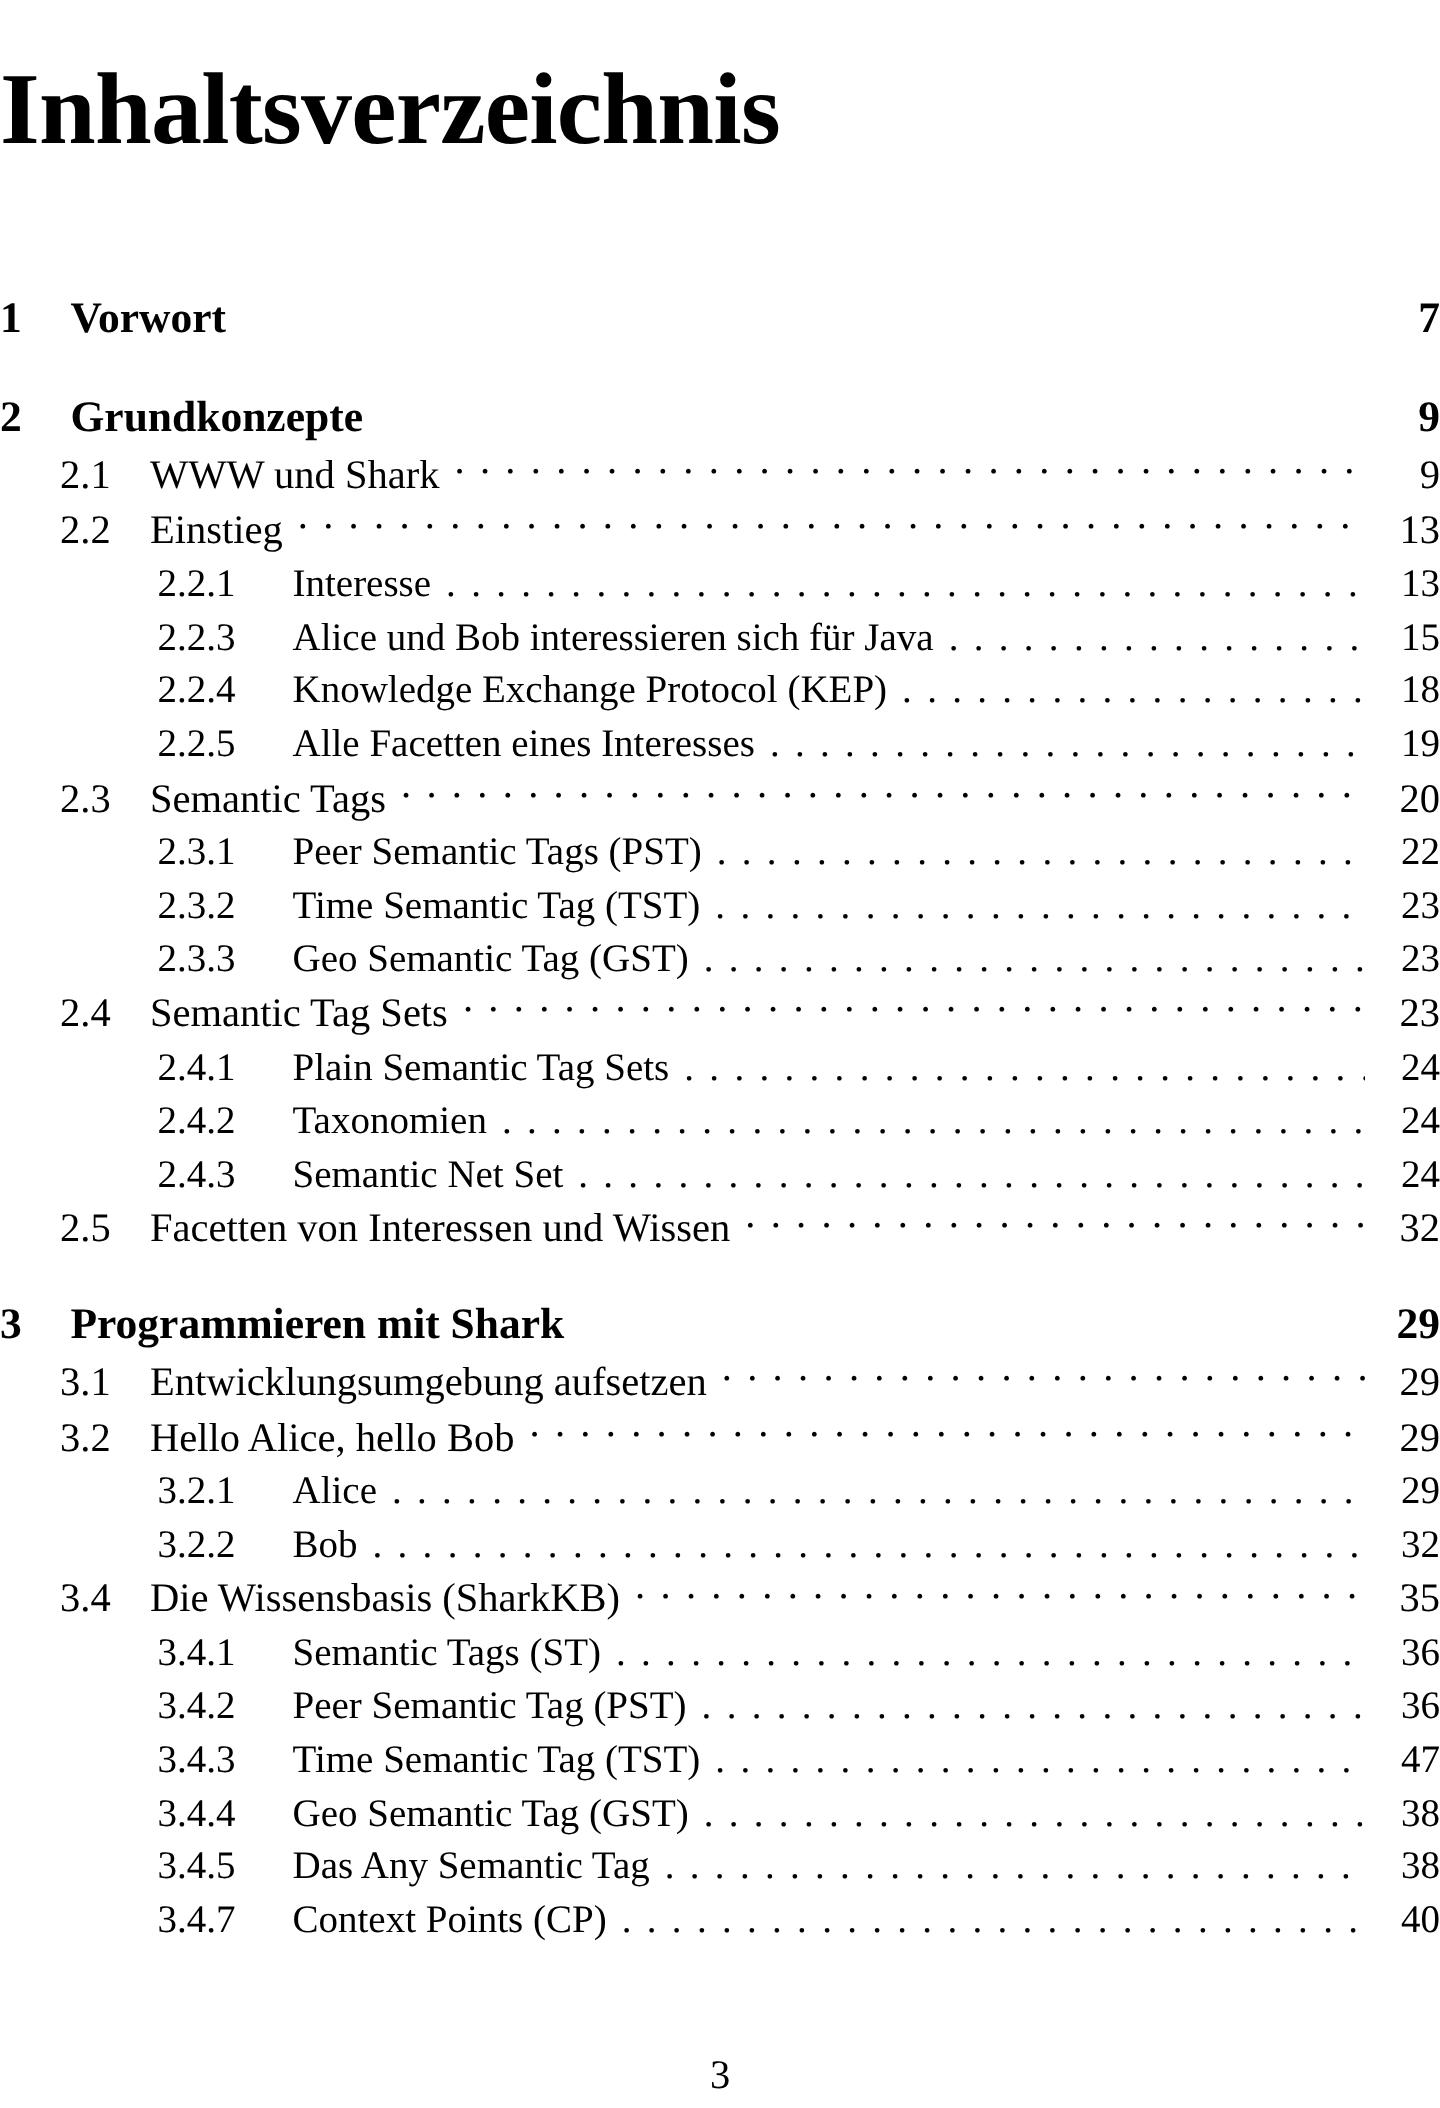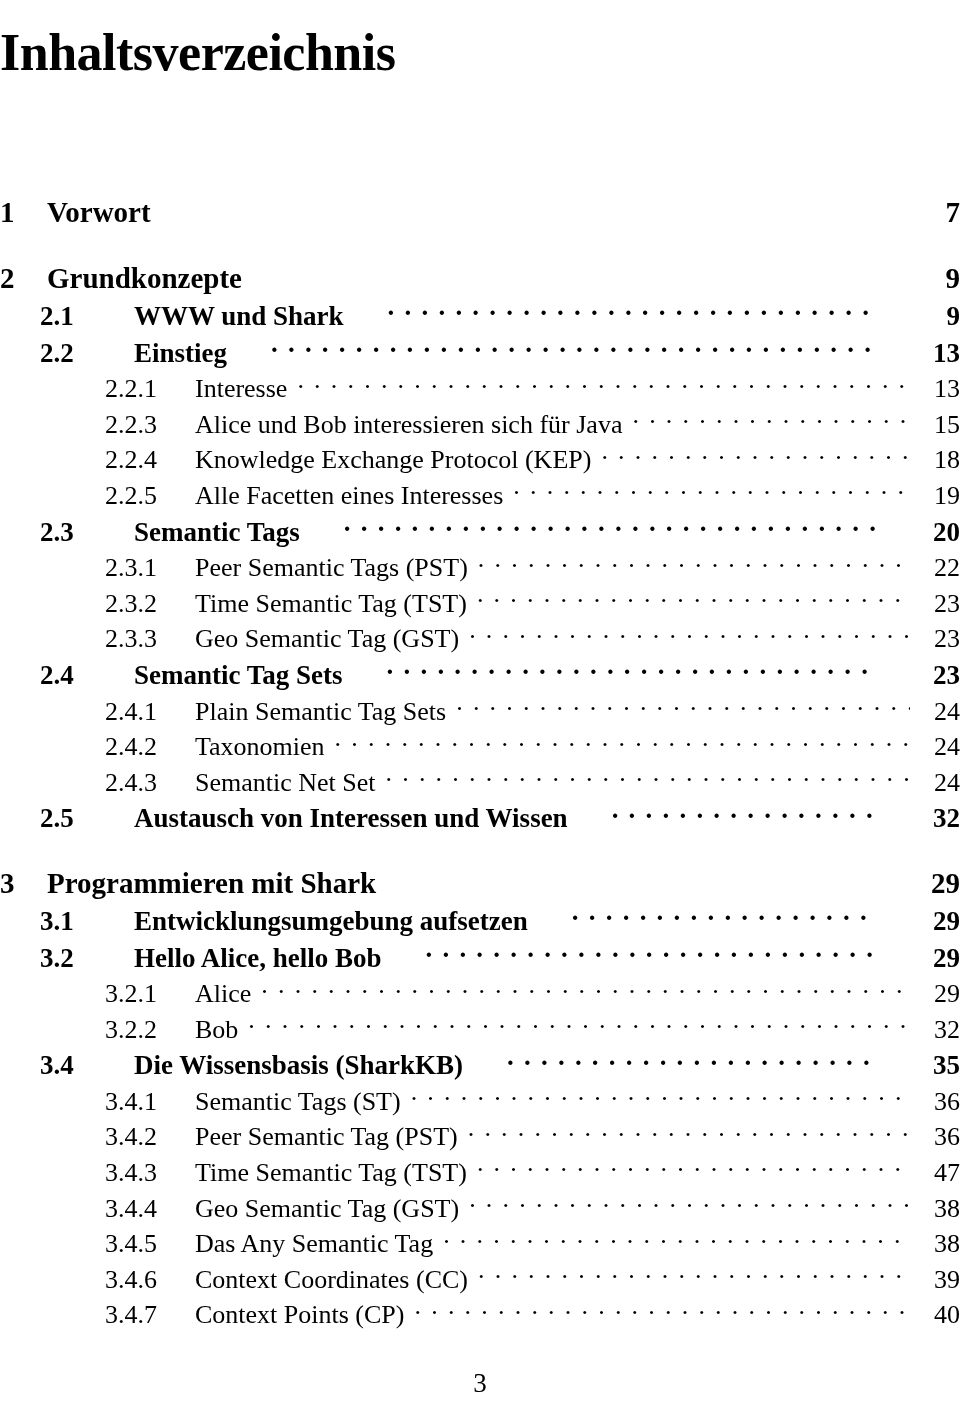--- a/index.html
+++ b/index.html
@@ -21,21 +21,21 @@
     width: 960px;
     height: 1405px;
     box-sizing: border-box;
   }
 
   
   .toc-title {
     position: absolute;
     left: 0px;
     top: -8px;
-    font-size: 52px;
+    font-size: 68px;
     font-weight: bold;
     letter-spacing: -0.5px;
     line-height: 1.0;
     white-space: nowrap;
   }
 
   
   .toc-list {
     position: absolute;
     left: 0px;
@@ -91,33 +91,33 @@
     margin-top: 26px;
   }
   .lvl-chapter:first-child { margin-top: 0; }
   .lvl-chapter .num { width: 47px; }
   .lvl-chapter .title { flex: 1 1 auto; }
   .lvl-chapter .page-no { min-width: 40px; }
 
   
   .lvl-section {
     font-size: 27px;
-    font-weight: bold;
+    font-weight: normal;
     line-height: 35.6px;
     padding-left: 40px;
-    gap: 34px;
   }
   .lvl-section .num { width: 60px; }
 
   
   .lvl-subsection {
     font-size: 26px;
     font-weight: normal;
     line-height: 35.6px;
     padding-left: 105px;
+    align-items: flex-end;
   }
   .lvl-subsection .num { width: 90px; }
 
   
   .folio {
     position: absolute;
     left: 0;
     right: 0;
     top: 1368px;
     text-align: center;
@@ -221,21 +221,21 @@
         <span class="page-no">24</span>
       </div>
       <div class="entry lvl-subsection">
         <span class="num">2.4.3</span>
         <span class="title">Semantic Net Set</span>
         <span class="leader"></span>
         <span class="page-no">24</span>
       </div>
       <div class="entry lvl-section">
         <span class="num">2.5</span>
-        <span class="title">Austausch von Interessen und Wissen</span>
+        <span class="title">Facetten von Interessen und Wissen</span>
         <span class="leader"></span>
         <span class="page-no">32</span>
       </div>
       <div class="entry lvl-chapter">
         <span class="num">3</span>
         <span class="title">Programmieren mit Shark</span>
         <span class="page-no">29</span>
       </div>
       <div class="entry lvl-section">
         <span class="num">3.1</span>
@@ -291,26 +291,20 @@
         <span class="leader"></span>
         <span class="page-no">38</span>
       </div>
       <div class="entry lvl-subsection">
         <span class="num">3.4.5</span>
         <span class="title">Das Any Semantic Tag</span>
         <span class="leader"></span>
         <span class="page-no">38</span>
       </div>
       <div class="entry lvl-subsection">
-        <span class="num">3.4.6</span>
-        <span class="title">Context Coordinates (CC)</span>
-        <span class="leader"></span>
-        <span class="page-no">39</span>
-      </div>
-      <div class="entry lvl-subsection">
         <span class="num">3.4.7</span>
         <span class="title">Context Points (CP)</span>
         <span class="leader"></span>
         <span class="page-no">40</span>
       </div>
     </div>
 
   <div class="folio">3</div>
 
 </div>

